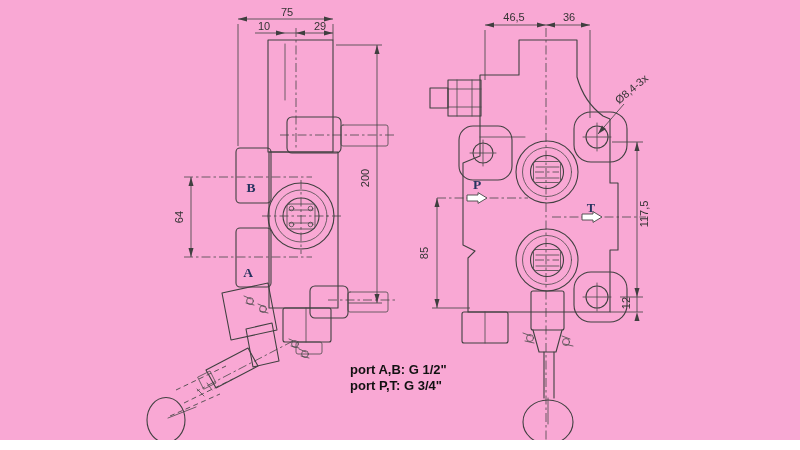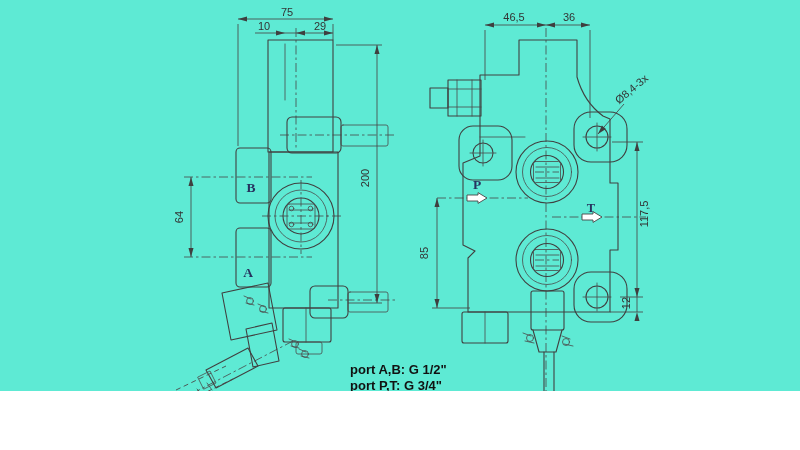--- a/index.html
+++ b/index.html
@@ -1,16 +1,16 @@
 <!DOCTYPE html>
 <html><head>
 <meta charset="utf-8">
 <style>
   html,body{margin:0;padding:0;background:#fff;}
-  .stage{position:relative;width:800px;height:391px;background:#5eead4;overflow:hidden;}
+  .stage{position:relative;width:800px;height:440px;background:#f9a8d4;overflow:hidden;}
   svg{position:absolute;left:0;top:0;}
   .o  {fill:none;stroke:#404040;stroke-width:1.1;stroke-linejoin:round;stroke-linecap:round;}
   .o2 {fill:none;stroke:#4a4a4a;stroke-width:.8;stroke-linejoin:round;stroke-linecap:round;}
   .cl {fill:none;stroke:#474747;stroke-width:.8;stroke-dasharray:9 3 2.5 3;}
   .hd {fill:none;stroke:#4a4a4a;stroke-width:.9;stroke-dasharray:5 3.5;}
   .dl {fill:none;stroke:#474747;stroke-width:.85;}
   .ar {fill:#3f3f3f;stroke:none;}
   .oa {fill:#fff;stroke:#454545;stroke-width:.9;stroke-linejoin:round;}
   text{font-family:"Liberation Sans","DejaVu Sans",sans-serif;font-size:11px;fill:#333;}
   .pl {font-family:"Liberation Serif","DejaVu Serif",serif;font-weight:bold;font-size:13.5px;fill:#27335f;}

